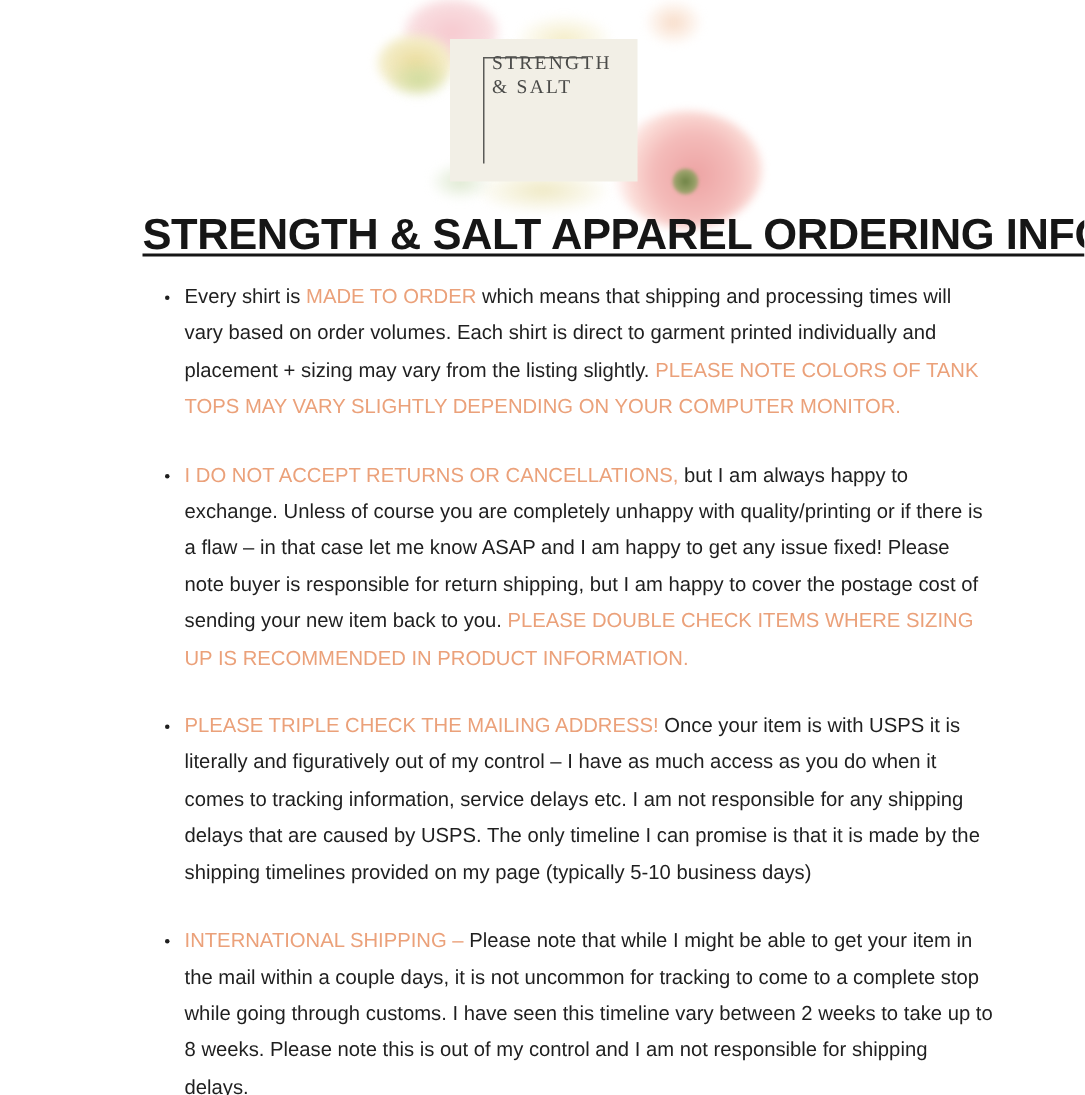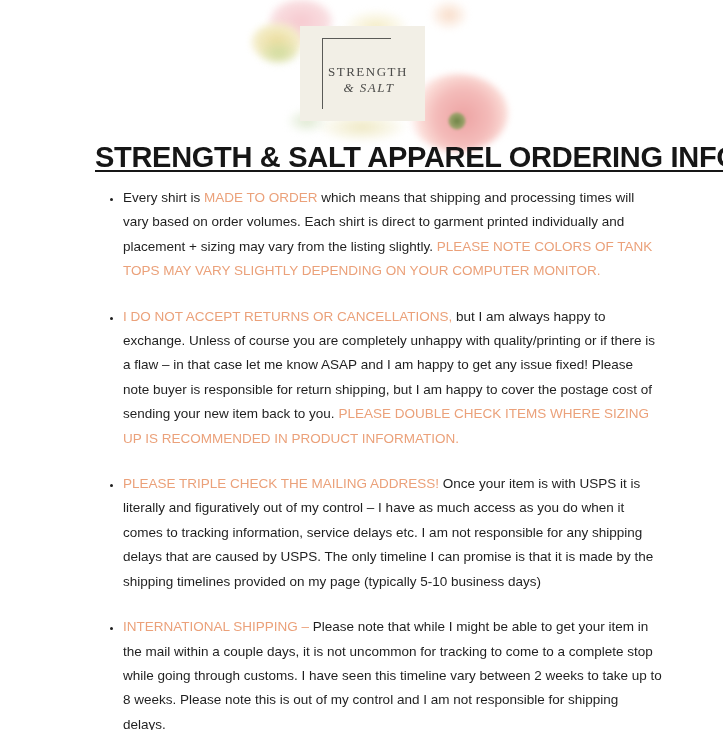--- a/index.html
+++ b/index.html
@@ -54,29 +54,29 @@
   }
   .logo-bracket {
     position: absolute;
     left: 22px; top: 12px;
     width: 68px; height: 70px;
     border-left: 1px solid #5a5a57;
     border-top: 1px solid #5a5a57;
   }
   .logo-text {
     position: absolute;
-    left: 28px; top: 38px;
+    left: 28px; top: 8px;
     width: 86px;
     font-family: "Liberation Serif", serif;
     color: #4b4b49;
     letter-spacing: 1.5px;
     font-size: 13px;
     line-height: 16px;
   }
-  .logo-line2 { text-align: center; padding-right: 4px; font-style: italic; }
+  .logo-line2 { text-align: left; padding-right: 4px; }
 
   
   .title {
     position: absolute;
     left: 95px; top: 141px;
     margin: 0;
     font-size: 29px;
     font-weight: bold;
     letter-spacing: -0.3px;
     color: #161616;

